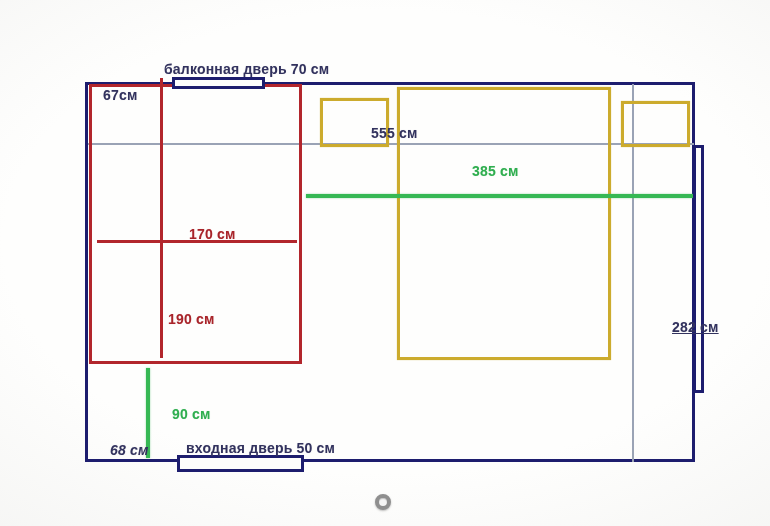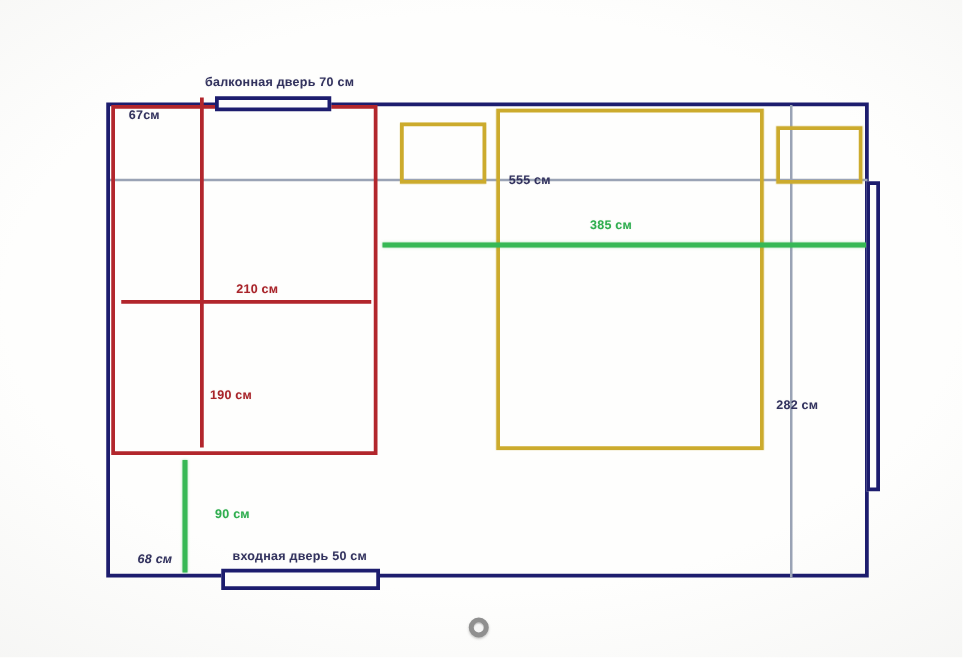--- a/index.html
+++ b/index.html
@@ -14,21 +14,21 @@
   }
   .abs{position:absolute;}
   .room{border:3px solid var(--wall); background:transparent;}
   .redbox{border:3px solid var(--red);}
   .ylwbox{border:3px solid var(--yellow); box-shadow:0 0 1px rgba(204,171,45,.6);}
   .line{background:var(--red);}
   .gline{background:var(--green); box-shadow:0 0 2px rgba(54,184,84,.55);}
   .guide{background:var(--guide);}
   .door{border:3px solid var(--wall); background:#fdfdfc;}
   .label{
-    position:absolute; font-size:10px; font-weight:700; letter-spacing:.2px;
+    position:absolute; font-size:14px; font-weight:700; letter-spacing:.2px;
     color:var(--lblnavy); white-space:nowrap; text-shadow:0 0 1px rgba(120,120,140,.25);
   }
   .label.red{color:var(--lblred); text-shadow:0 0 1px rgba(170,40,45,.2);}
   .label.green{color:var(--lblgreen); text-shadow:0 0 1px rgba(50,170,80,.25);}
   .ring{
     width:8px; height:8px; border:4px solid #8f8f8f; border-radius:50%;
     background:#f5f5f5; box-shadow:0 1px 2px rgba(0,0,0,.25), inset 0 1px 1px rgba(0,0,0,.2);
   }
 </style>
 </head>
@@ -51,24 +51,24 @@
 
   <div class="abs gline" style="left:306px; top:194px; width:388px; height:4px;"></div>
   <div class="abs gline" style="left:146px; top:368px; width:4px; height:90px;"></div>
 
   <div class="abs door" style="left:172px; top:77px; width:87px; height:6px;"></div>
   <div class="abs door" style="left:177px; top:455px; width:121px; height:11px;"></div>
   <div class="abs door" style="left:693px; top:145px; width:5px; height:242px;"></div>
 
   <div class="label" style="left:164px; top:61px;">балконная дверь 70 см</div>
   <div class="label" style="left:103px; top:87px;">67см</div>
-  <div class="label" style="left:371px; top:139px;margin-left:36px;">555 см</div>
-  <div class="label green" style="left:472px; top:175px;">385 см</div>
-  <div class="label red" style="left:189px; top:226px;">210 см</div>
+  <div class="label" style="left:371px; top:125px;">555 см</div>
+  <div class="label green" style="left:472px; top:163px;">385 см</div>
+  <div class="label red" style="left:189px; top:226px;">170 см</div>
   <div class="label red" style="left:168px; top:311px;">190 см</div>
-  <div class="label" style="left:621px; top:319px;">282 см</div>
+  <div class="label" style="left:672px; top:319px;text-decoration:underline;">282 см</div>
   <div class="label green" style="left:153px; top:406px;padding-left:19px;">90 см</div>
   <div class="label" style="left:110px; top:442px;font-style:italic;">68 см</div>
   <div class="label" style="left:186px; top:440px;">входная дверь 50 см</div>
 
   <div class="abs ring" style="left:375px; top:494px;"></div>
 
 </div>
 
 </body></html>

